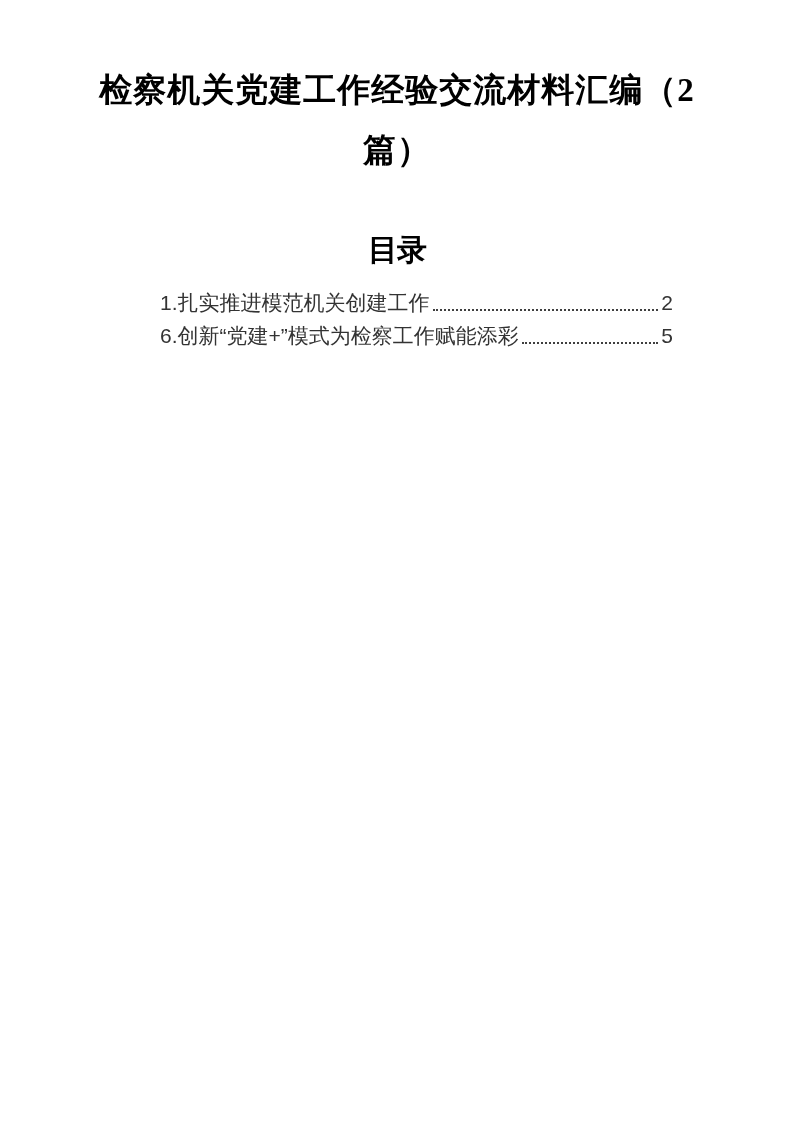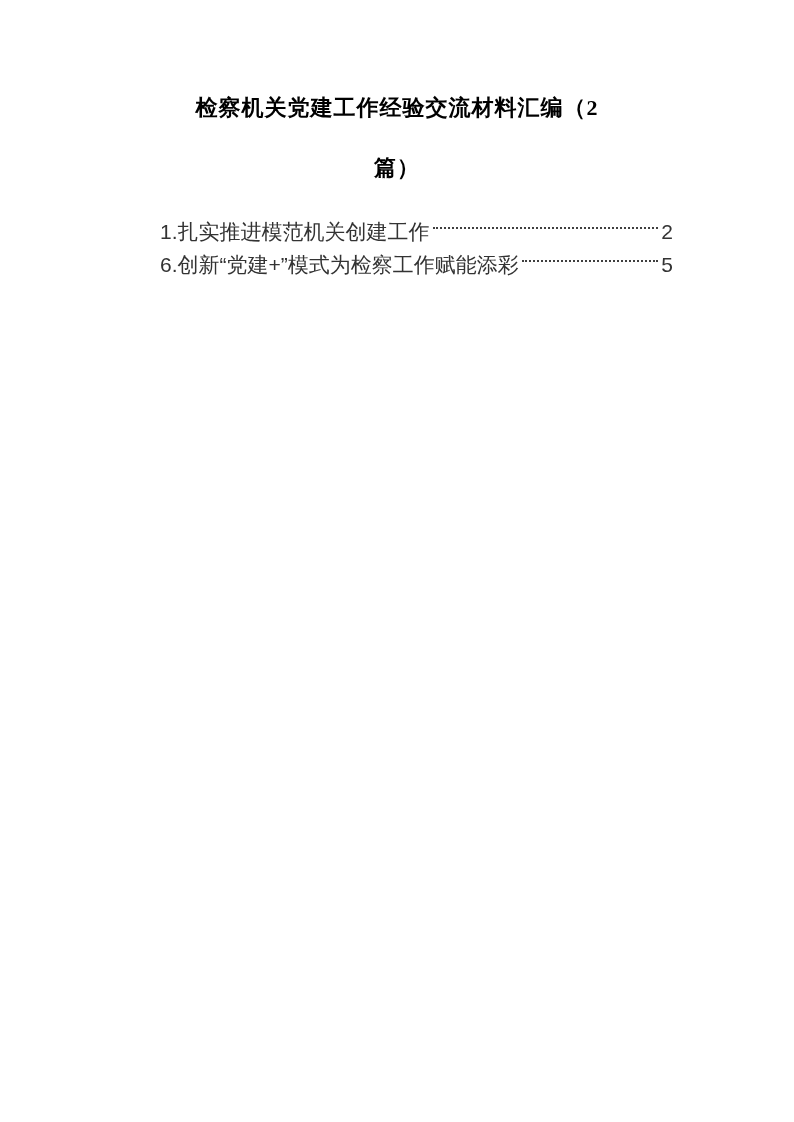--- a/index.html
+++ b/index.html
@@ -10,25 +10,25 @@
   .page {
     position: relative;
     width: 794px;
     height: 1122px;
     margin: 0 auto;
     background: #ffffff;
     overflow: hidden;
   }
   .doc-title {
     margin: 0;
-    padding-top: 78px;
+    padding-top: 60px;
     text-align: center;
     font-family: "Liberation Serif", "DejaVu Serif", serif;
     font-weight: 700;
-    font-size: 22px;
+    font-size: 33px;
     line-height: 60px;
     color: #000000;
     letter-spacing: 1px;
   }
   .title-line {
     display: block;
     white-space: nowrap;
   }
   .toc-heading {
     margin: 40px 0 0 0;
@@ -50,21 +50,20 @@
   }
   .toc-row {
     display: flex;
     align-items: baseline;
     height: 33px;
     cursor: pointer;
   }
   .toc-label {
     white-space: nowrap;
     flex: 0 0 auto;
-    margin-top: 11px;
   }
   .toc-leader {
     flex: 1 1 auto;
     align-self: flex-end;
     height: 0;
     border-bottom: 2.5px dotted #3f3f3f;
     margin: 0 3px 8px 3px;
   }
   .toc-page {
     flex: 0 0 auto;
@@ -74,20 +73,21 @@
 </head>
 <body>
 
 <div class="page">
 
   <h1 class="doc-title">
     <span class="title-line">检察机关党建工作经验交流材料汇编（2</span>
     <span class="title-line">篇）</span>
   </h1>
 
+  <h2 class="toc-heading">目录</h2>
 
   <nav class="toc">
 
     <div class="toc-row">
       <span class="toc-label">1.扎实推进模范机关创建工作</span>
       <span class="toc-leader"></span>
       <span class="toc-page">2</span>
     </div>
 
     <div class="toc-row">

